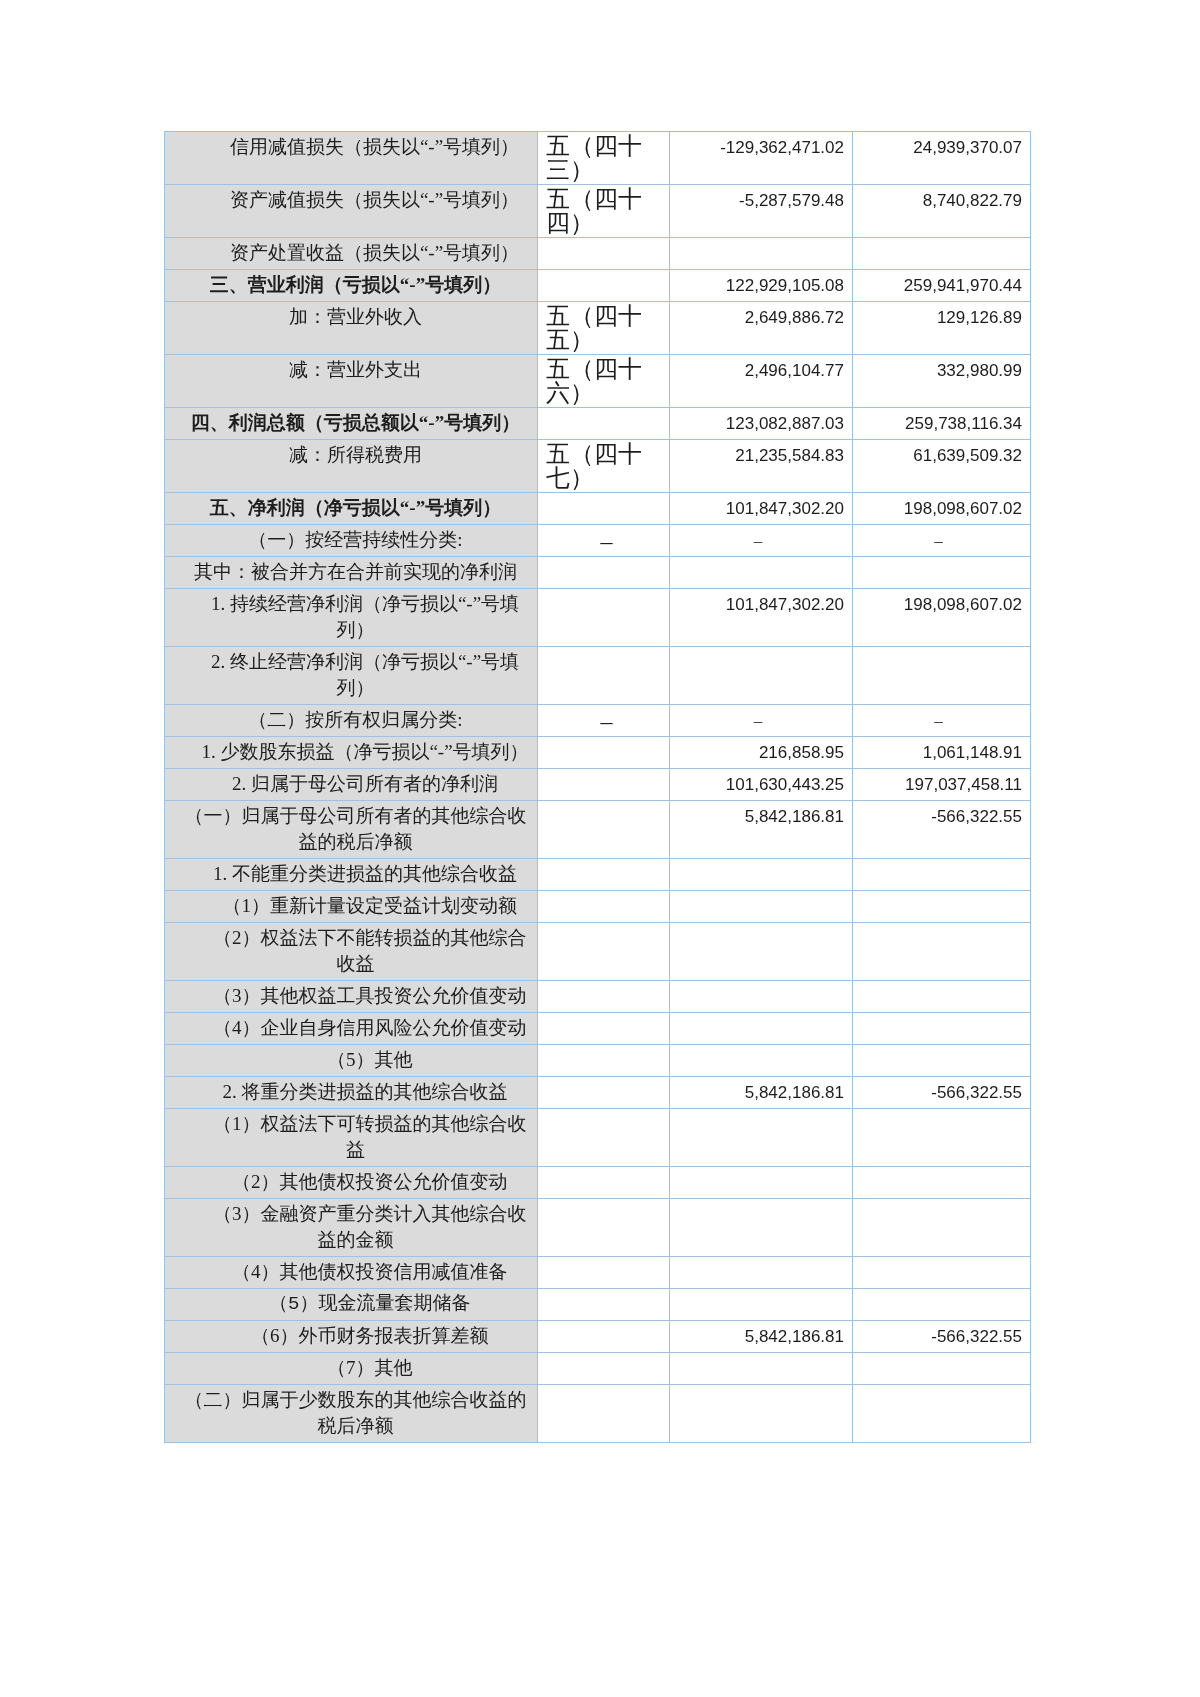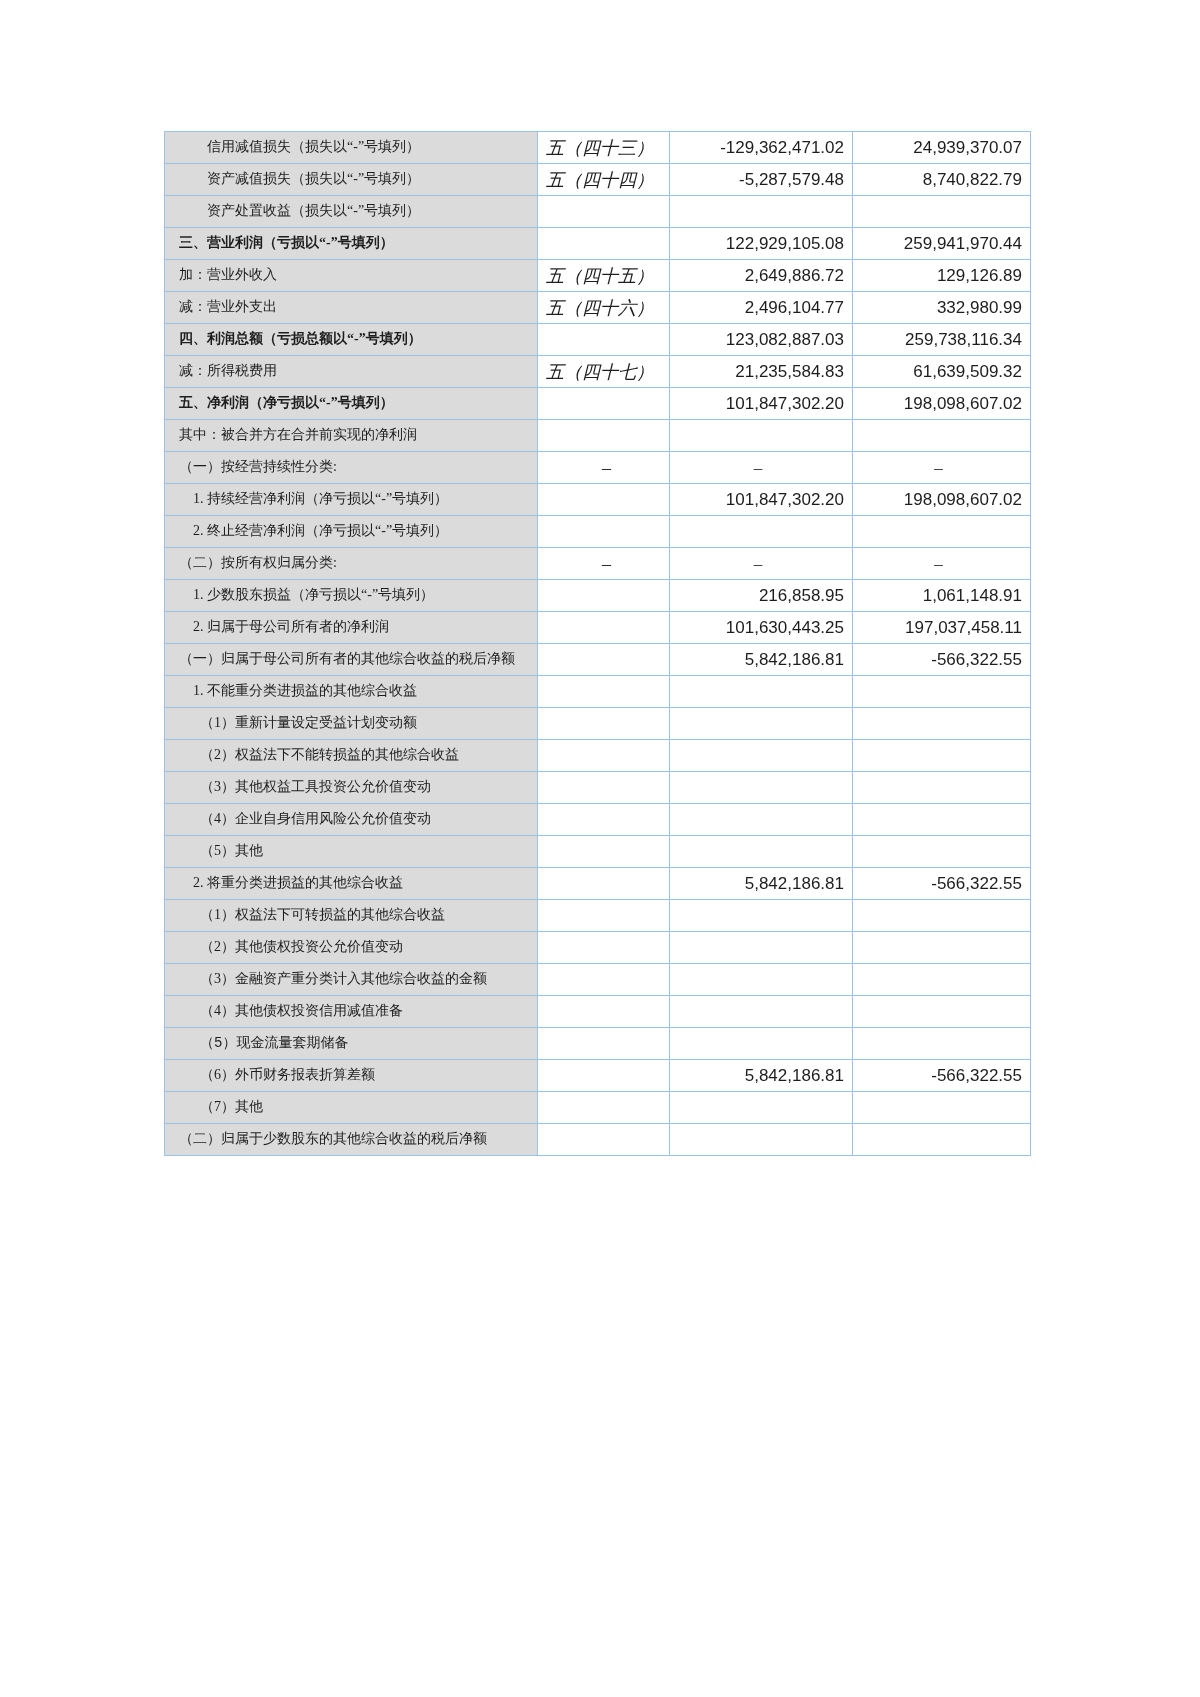--- a/index.html
+++ b/index.html
@@ -16,30 +16,30 @@
   table.fin{
     position:absolute;left:164px;top:131px;width:866px;
     border-collapse:collapse;table-layout:fixed;
   }
   table.fin td{
     border:1px solid var(--border-color);
     overflow:hidden;
   }
   td.item{
     background:var(--item-bg);
-    font-size:14px;line-height:26px;
+    font-size:19px;line-height:26px;
     padding:2px 5px 3px 14px;
-    vertical-align:top;text-align:left;
+    vertical-align:top;text-align:center;
     overflow-wrap:break-word;
   }
   td.note{
     background:#ffffff;
-    font-size:18px;line-height:24px;
+    font-size:24px;line-height:24px;
     padding:2px 2px 2px 8px;
-    vertical-align:middle;text-align:left;font-style:italic;
+    vertical-align:middle;text-align:left;
   }
   td.amt{
     background:#ffffff;
     font-family:"Liberation Sans", sans-serif;
     font-size:17px;line-height:25px;
     padding:3px 8px 2px 2px;
     vertical-align:top;text-align:right;
     white-space:nowrap;
   }
   tr.row{height:28px;}
@@ -106,30 +106,30 @@
     <td class="amt">21,235,584.83</td>
     <td class="amt">61,639,509.32</td>
   </tr>
         <tr class="row bold">
     <td class="item">五、净利润（净亏损以“-”号填列）</td>
     <td class="note"></td>
     <td class="amt">101,847,302.20</td>
     <td class="amt">198,098,607.02</td>
   </tr>
         <tr class="row">
-    <td class="item">其中：被合并方在合并前实现的净利润</td>
-    <td class="note"></td>
-    <td class="amt"></td>
-    <td class="amt"></td>
-  </tr>
-        <tr class="row">
     <td class="item">（一）按经营持续性分类:</td>
     <td class="note dash">–</td>
     <td class="amt dash">–</td>
     <td class="amt dash">–</td>
+  </tr>
+        <tr class="row">
+    <td class="item">其中：被合并方在合并前实现的净利润</td>
+    <td class="note"></td>
+    <td class="amt"></td>
+    <td class="amt"></td>
   </tr>
         <tr class="row">
     <td class="item" style="text-indent: 1em;">1. 持续经营净利润（净亏损以“-”号填列）</td>
     <td class="note"></td>
     <td class="amt">101,847,302.20</td>
     <td class="amt">198,098,607.02</td>
   </tr>
         <tr class="row">
     <td class="item" style="text-indent: 1em;">2. 终止经营净利润（净亏损以“-”号填列）</td>
     <td class="note"></td>

